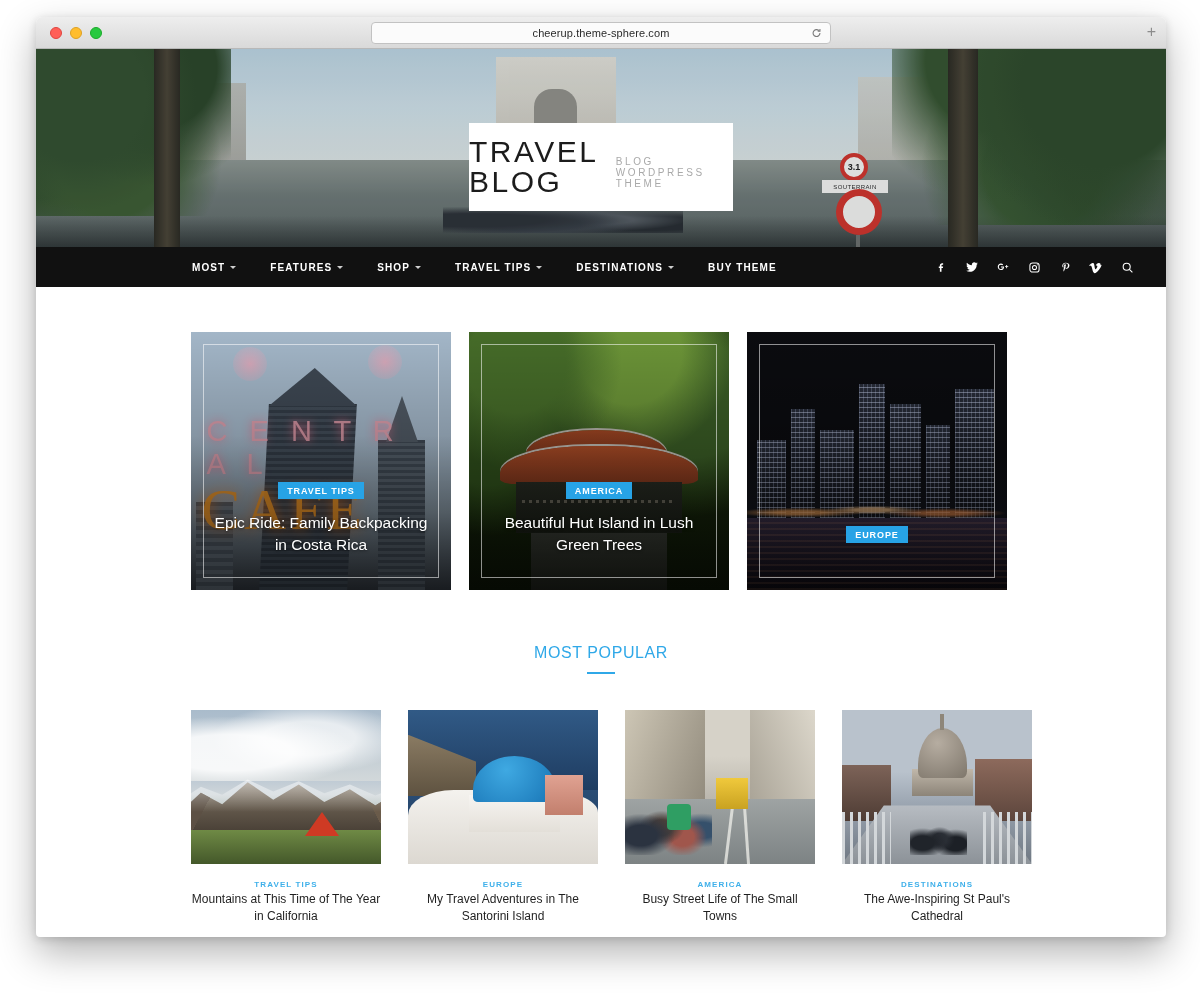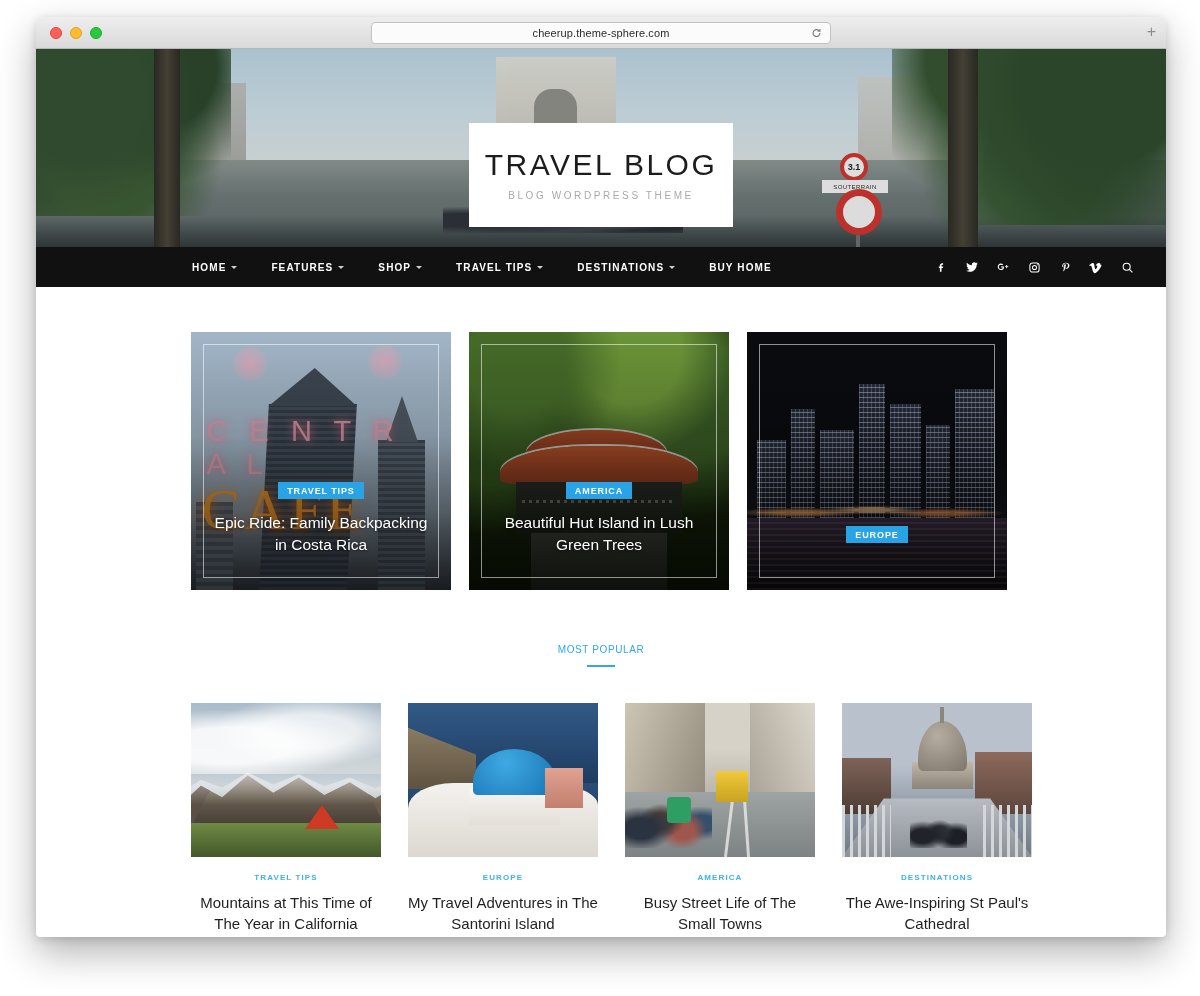--- a/index.html
+++ b/index.html
@@ -156,23 +156,23 @@
       radial-gradient(ellipse at 38% 72%, #3a4149 0 22%, rgba(58,65,73,0) 48%),
       radial-gradient(ellipse at 62% 58%, #555c62 0 20%, rgba(85,92,98,0) 46%),
       radial-gradient(ellipse at 86% 70%, #272c31 0 22%, rgba(39,44,49,0) 48%);
   }
   .hero-tint { position: absolute; inset: 0; background: rgba(20,34,40,0.10); }
 
   .logo-box {
     position: absolute;
     left: 50%; transform: translateX(-50%);
     top: 74px;
-    width: 264px; height: 104px;
+    width: 264px; height: 88px;
     background: #ffffff;
-    display: flex; flex-direction: column;
+    display: flex; flex-direction: row;
     align-items: center; justify-content: center;
   }
   .logo-title {
     font-size: 30px; letter-spacing: 2.5px; color: #1c1c1c;
     font-weight: 300; line-height: 1;
   }
   .logo-sub {
     margin-top: 10px;
     font-size: 10px; letter-spacing: 2.6px; color: #a9a9a9;
   }
@@ -356,21 +356,21 @@
       radial-gradient(ellipse at 48% 50%, rgba(255,200,140,.8) 0 9%, rgba(255,200,140,0) 24%),
       radial-gradient(ellipse at 76% 62%, rgba(255,150,80,.7) 0 8%, rgba(255,150,80,0) 22%);
   }
 
   
   .section-head {
     margin-top: 54px;
     display: flex; flex-direction: column; align-items: center;
   }
   .section-title {
-    color: #2fa8e8; font-size: 10px;
+    color: #2fa8e8; font-size: 16px;
     letter-spacing: .6px; font-weight: 500;
   }
   .section-rule {
     margin-top: 10px; width: 28px; height: 2px; background: #2fa8e8;
   }
 
   
   .pop-grid {
     margin-top: 36px;
     display: flex; gap: 27px;
@@ -379,22 +379,22 @@
   .pcard { width: 190px; cursor: pointer; }
   .pcard .p-img {
     width: 190px; height: 154px; overflow: hidden; position: relative;
     background: #cfd4d8;
   }
   .pcard .p-cat {
     margin-top: 16px; text-align: center;
     color: #3fb0ea; font-size: 8px; font-weight: bold; letter-spacing: 1.1px;
   }
   .pcard .p-title {
-    margin-top: 10px; text-align: center;
-    color: #1f1f1f; font-size: 15px; line-height: 1.42; font-weight: 400;
+    margin-top: 2px; text-align: center;
+    color: #1f1f1f; font-size: 12px; line-height: 1.42; font-weight: 400;
   }
 
   
   .art-mtn { position:absolute; inset:0; background: linear-gradient(#b9c6d2 0 42%, #cfd6da 55%, #6f7f5a 100%); }
   .art-mtn .clouds {
     position:absolute; left:0; top:0; width:100%; height:46%;
     background:
       radial-gradient(ellipse at 20% 60%, rgba(255,255,255,.85) 0 30%, rgba(255,255,255,0) 60%),
       radial-gradient(ellipse at 62% 40%, rgba(255,255,255,.7) 0 28%, rgba(255,255,255,0) 58%),
       linear-gradient(#a9bbcb, #d2d8da);
@@ -574,41 +574,41 @@
 
     <div class="logo-box">
       <div class="logo-title">TRAVEL BLOG</div>
       <div class="logo-sub">BLOG WORDPRESS THEME</div>
     </div>
   </div>
 
   <div class="navbar">
     <div class="nav-menu">
       <div class="nav-item">
-        <span>HOME</span>
+        <span>MOST</span>
         <span class="chev"></span>
       </div>
       <div class="nav-item">
         <span>FEATURES</span>
         <span class="chev"></span>
       </div>
       <div class="nav-item">
         <span>SHOP</span>
         <span class="chev"></span>
       </div>
       <div class="nav-item">
         <span>TRAVEL TIPS</span>
         <span class="chev"></span>
       </div>
       <div class="nav-item">
         <span>DESTINATIONS</span>
         <span class="chev"></span>
       </div>
       <div class="nav-item">
-        <span>BUY HOME</span>
+        <span>BUY THEME</span>
       </div>
     </div>
 
     <div class="nav-social">
       <span class="soc">
         <svg viewBox="0 0 24 24" width="13" height="13" fill="currentColor">
             <path d="M15 7h-2c-.6 0-1 .4-1 1v2h3l-.4 3H12v7H9v-7H7v-3h2V8c0-2.2 1.8-4 4-4h2v3z"></path>
           </svg>
       </span>
       <span class="soc">

